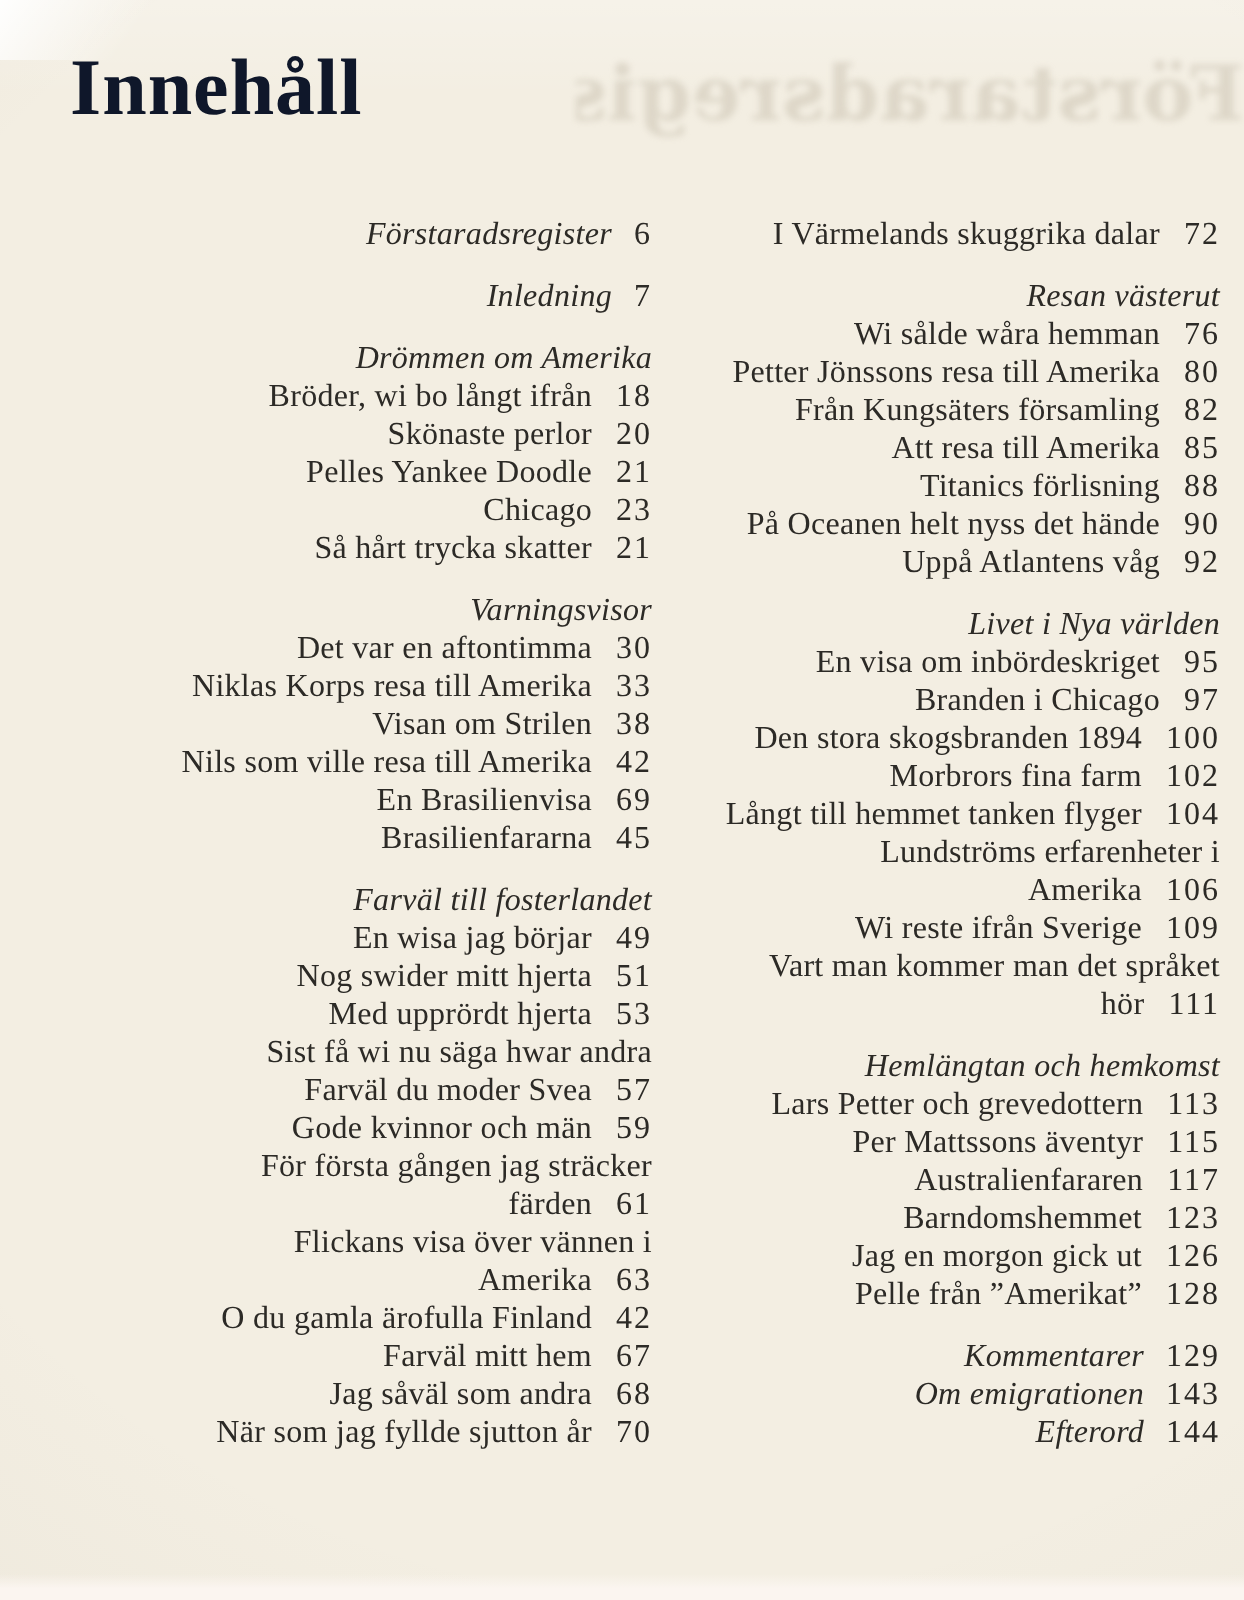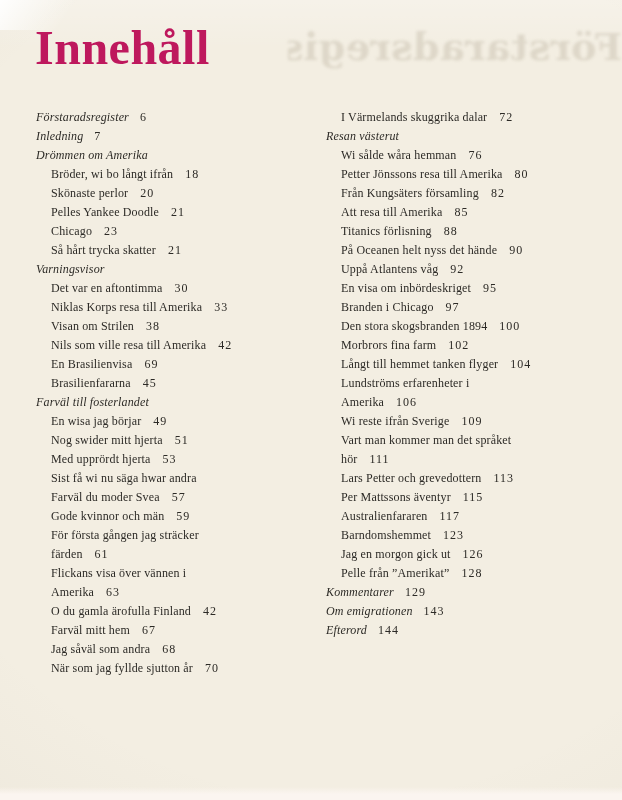--- a/index.html
+++ b/index.html
@@ -55,35 +55,36 @@
     overflow: hidden;
     user-select: none;
   }
   .title {
     position: absolute;
     top: 20px;
     left: 35px;
     margin: 0;
     font-family: "Liberation Serif", "DejaVu Serif", serif;
     font-weight: 700;
-    font-size: 48px;
+    font-size: 40px;
     letter-spacing: 0.5px;
-    color: #be185d;
+    color: #0f172a;
   }
   .col {
     position: absolute;
     top: 108px;
-    font-size: 12px;
+    font-size: 16px;
     line-height: 19px;
     letter-spacing: 0.15px;
     white-space: nowrap;
+    text-align: right;
   }
   .col-left  { left: 36px;  width: 290px; }
   .col-right { left: 326px; width: 284px; }
-  .block + .block { }
+  .block + .block { margin-top: 12px; }
   .heading {
     font-style: italic;
   }
   .entry { padding-left: 15px; }
   .block.plain .entry {
     padding-left: 0;
     font-style: italic;
   }
   .entry .line { display: block; }
   .pg {
@@ -216,20 +217,21 @@
           <span class="line">Titanics förlisning<span class="pg">88</span></span>
         </div>
         <div class="entry">
           <span class="line">På Oceanen helt nyss det hände<span class="pg">90</span></span>
         </div>
         <div class="entry">
           <span class="line">Uppå Atlantens våg<span class="pg">92</span></span>
         </div>
       </div>
       <div class="block section">
+        <div class="heading">Livet i Nya världen</div>
         <div class="entry">
           <span class="line">En visa om inbördeskriget<span class="pg">95</span></span>
         </div>
         <div class="entry">
           <span class="line">Branden i Chicago<span class="pg">97</span></span>
         </div>
         <div class="entry">
           <span class="line">Den stora skogsbranden 1894<span class="pg">100</span></span>
         </div>
         <div class="entry">
@@ -244,20 +246,21 @@
         </div>
         <div class="entry">
           <span class="line">Wi reste ifrån Sverige<span class="pg">109</span></span>
         </div>
         <div class="entry">
           <span class="line">Vart man kommer man det språket</span>
           <span class="line">hör<span class="pg">111</span></span>
         </div>
       </div>
       <div class="block section">
+        <div class="heading">Hemlängtan och hemkomst</div>
         <div class="entry">
           <span class="line">Lars Petter och grevedottern<span class="pg">113</span></span>
         </div>
         <div class="entry">
           <span class="line">Per Mattssons äventyr<span class="pg">115</span></span>
         </div>
         <div class="entry">
           <span class="line">Australienfararen<span class="pg">117</span></span>
         </div>
         <div class="entry">

